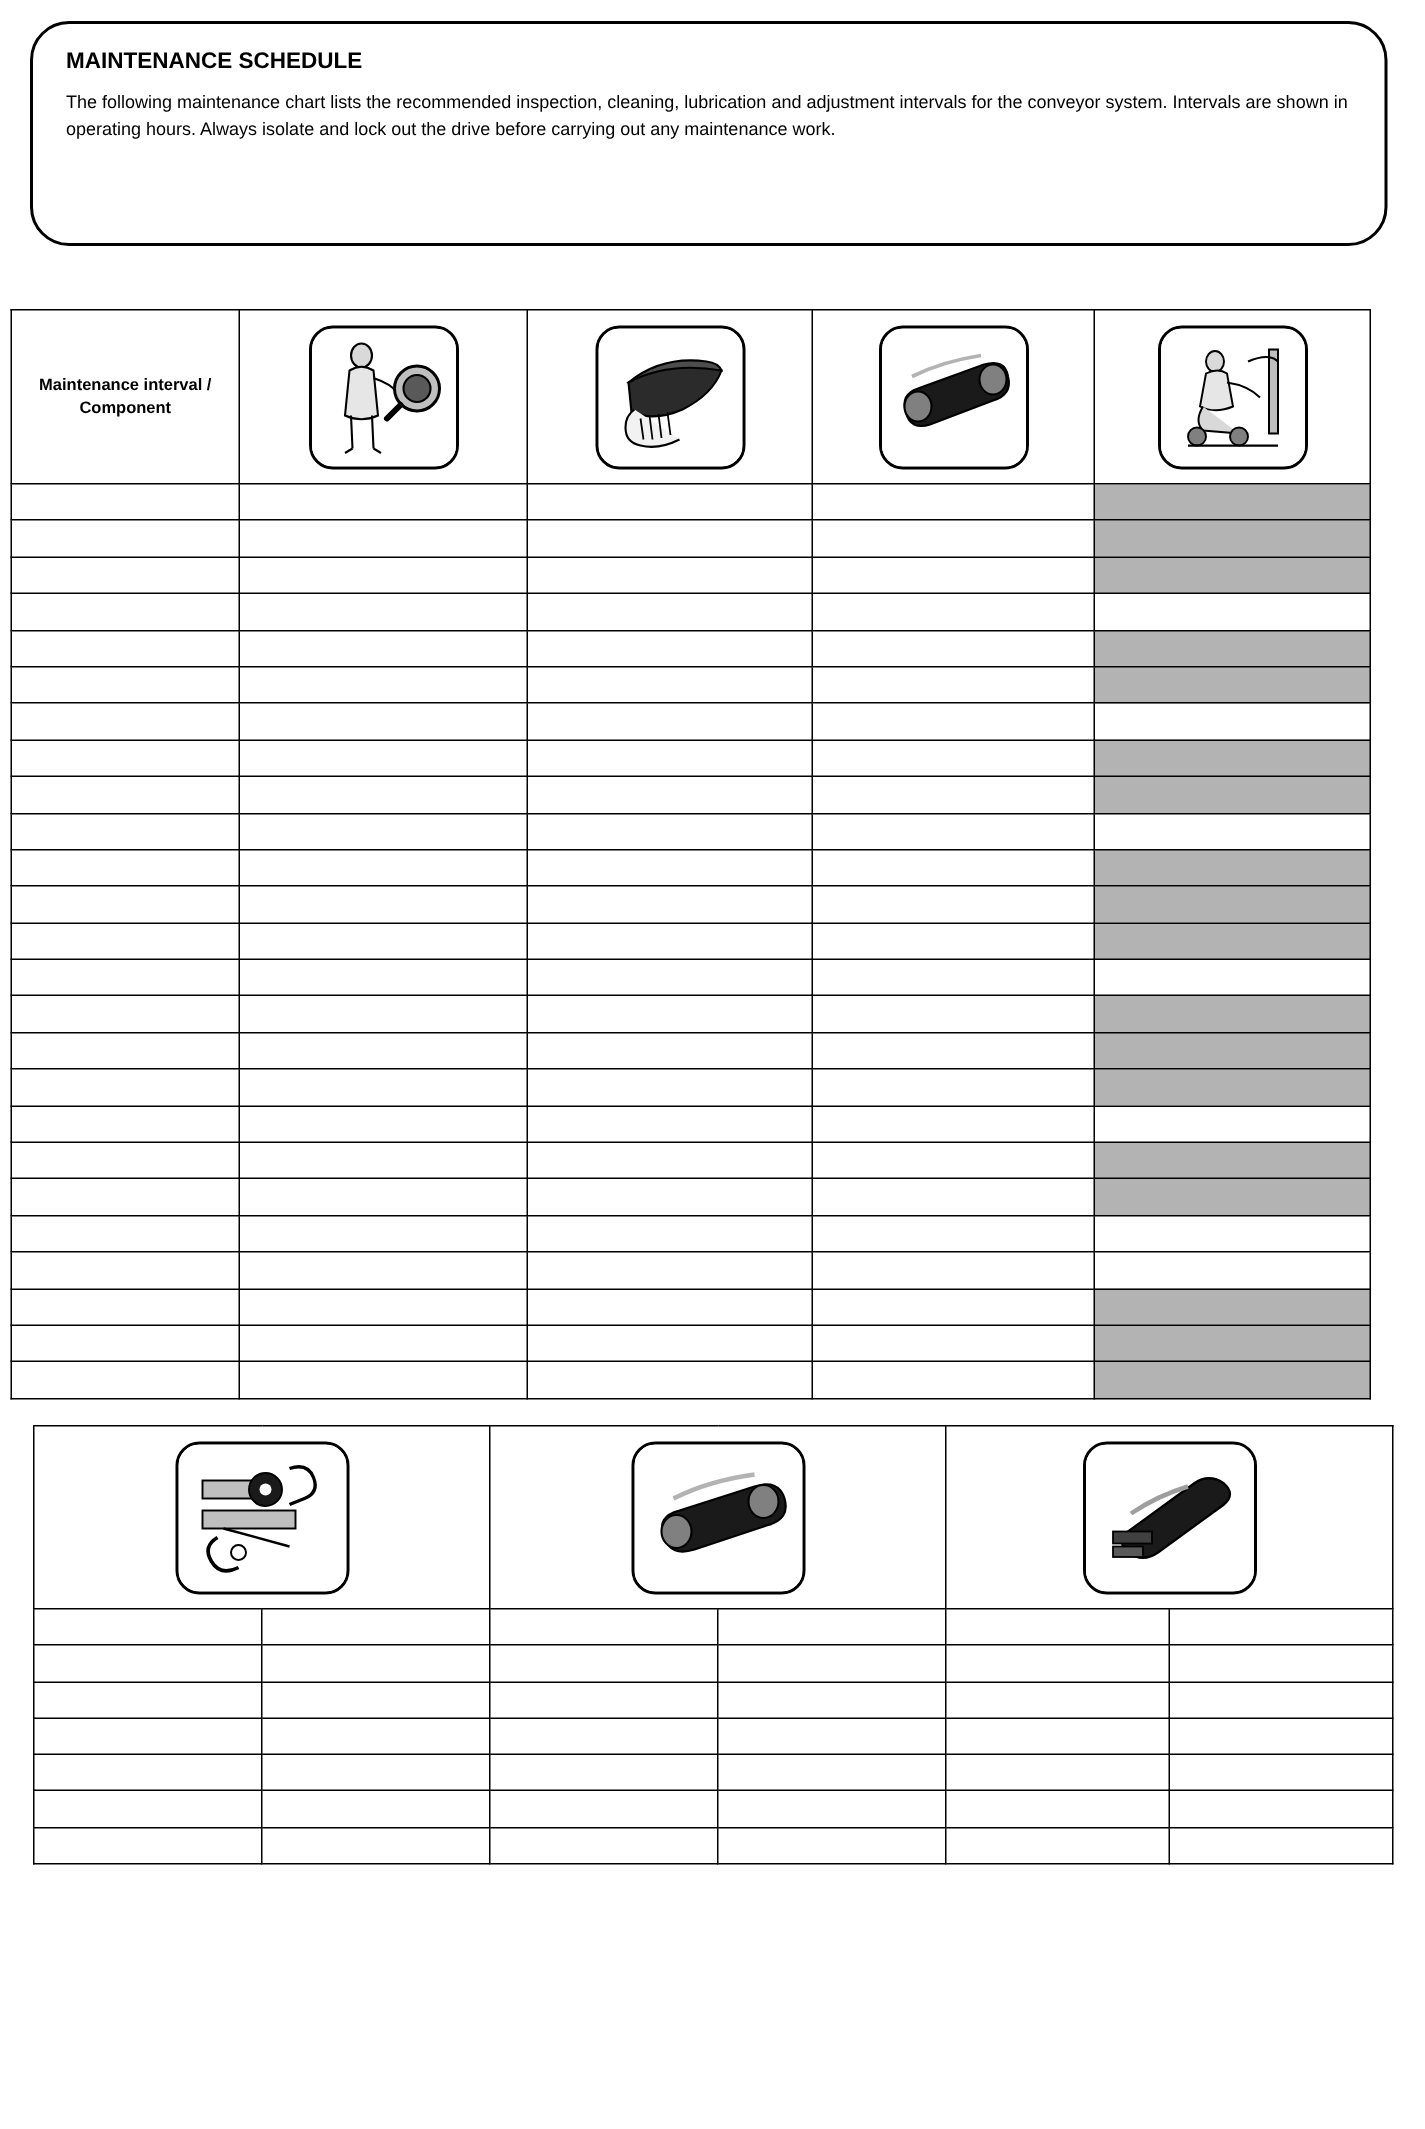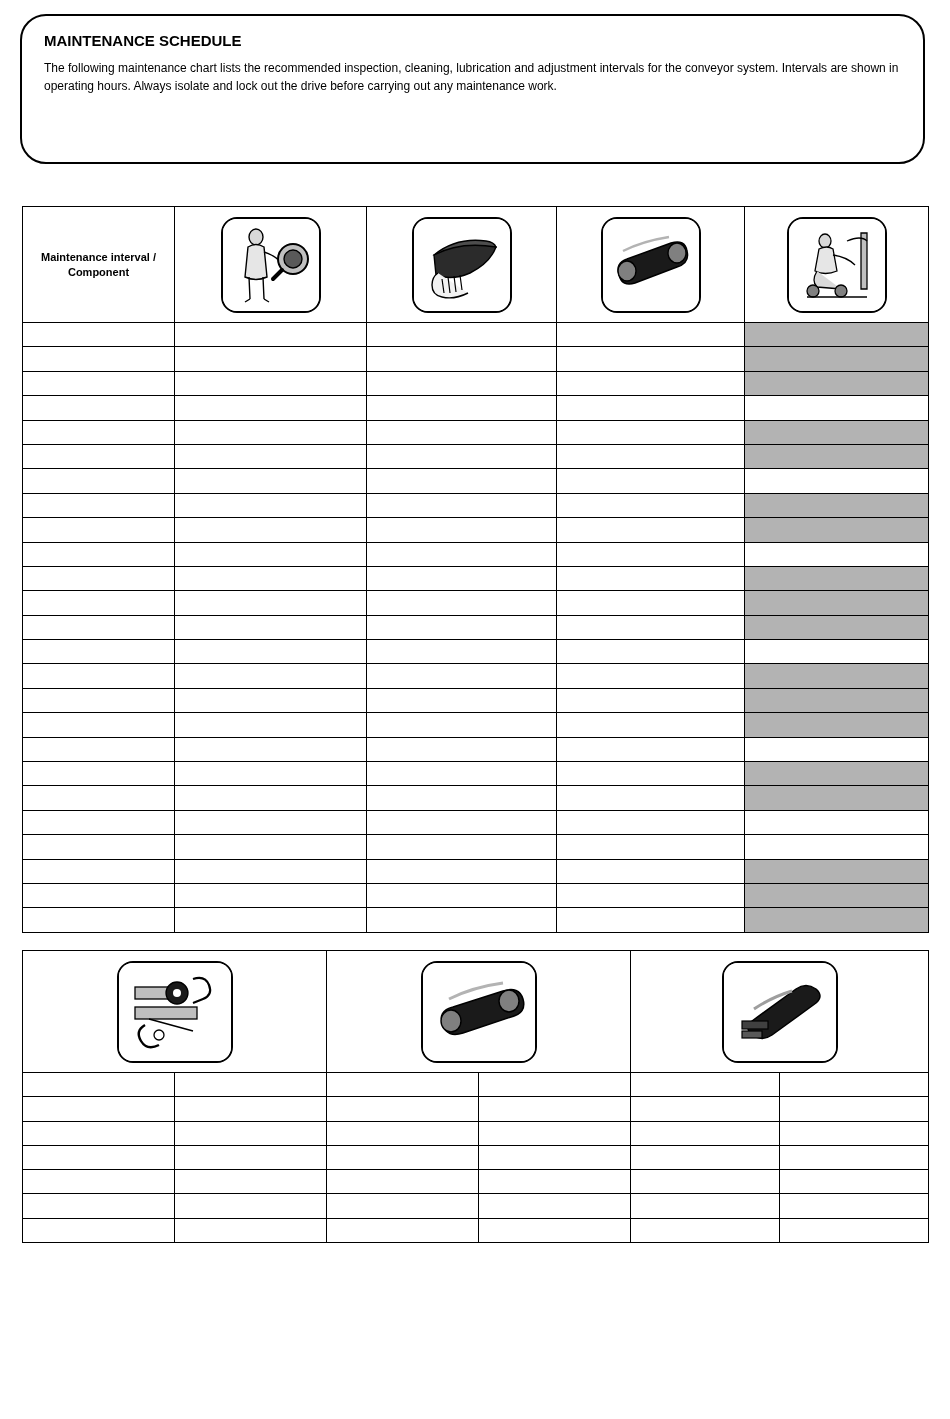--- a/index.html
+++ b/index.html
@@ -44,21 +44,21 @@
     font-size: 15px;
     margin-bottom: 6px;
   }
   .banner-text {
     font-size: 12px;
   }
 
   
   .table-main {
     position: absolute;
-    left: 22px;
+    left: 7px;
     top: 206px;
     width: 906px;
     border-collapse: collapse;
     table-layout: fixed;
   }
   .table-main td, .table-main th {
     border: 1px solid #000000;
     padding: 0;
     font-size: 11px;
     vertical-align: middle;

